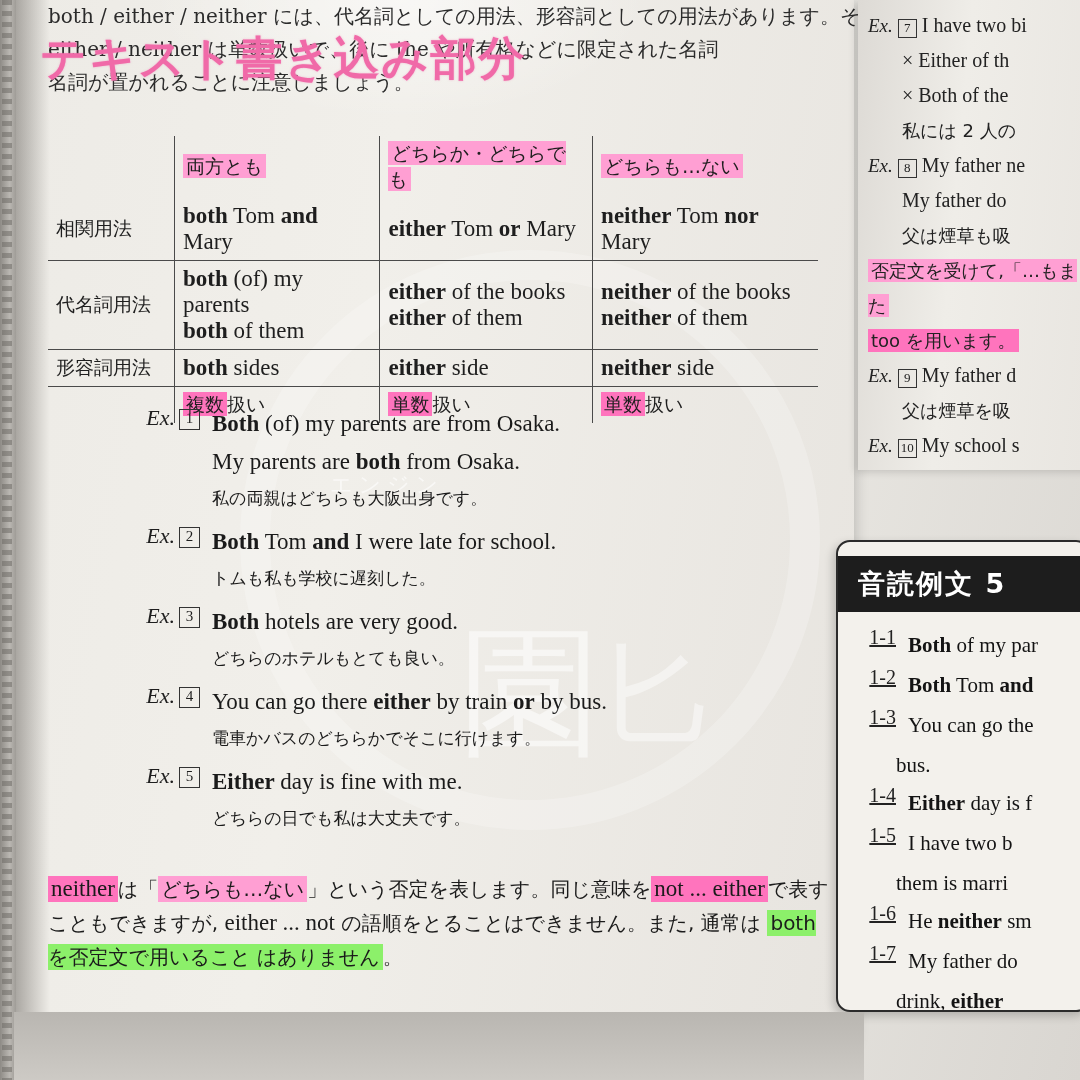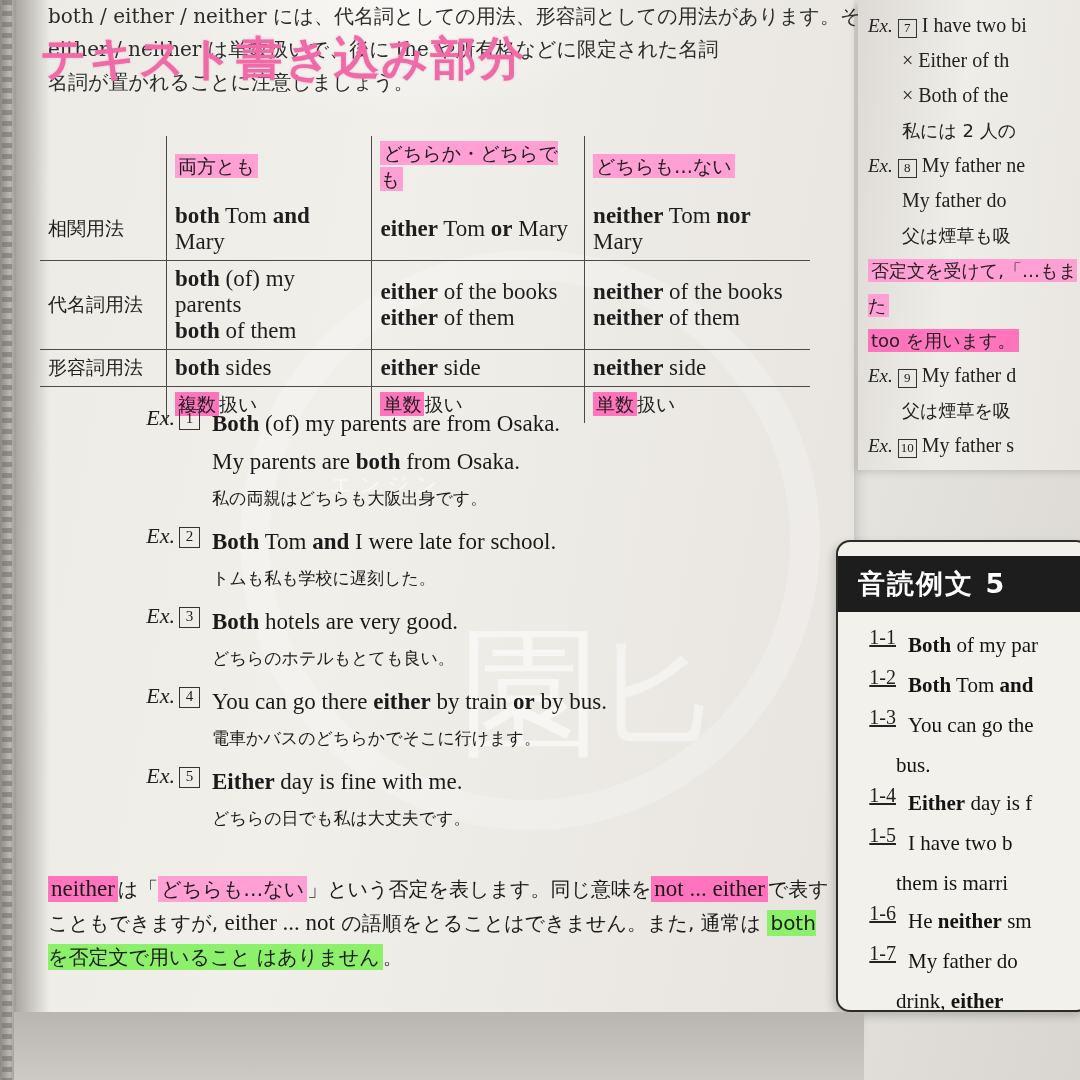--- a/index.html
+++ b/index.html
@@ -69,21 +69,21 @@
   
   .top-para{
     position:absolute;left:48px;top:0px;width:770px;
     font-size:20px;color:#2b2b2b;line-height:33px;
     font-family:"DejaVu Serif", serif;
   }
   .top-para .ln{display:block;white-space:nowrap;}
 
   
   #table{
-    position:absolute;left:40px;top:136px;width:770px;
+    position:absolute;left:48px;top:136px;width:770px;
   }
   table{border-collapse:collapse;width:770px;}
   td,th{
     border:0;
     padding:5px 8px;
     font-size:20px;
     color:#1e1e1e;
     vertical-align:middle;
     font-family:"DejaVu Serif", serif;
   }
@@ -297,21 +297,21 @@
         <div style="padding-left:34px;" class="">× Either of th</div>
         <div style="padding-left:34px;" class="">× Both of the</div>
         <div style="padding-left:34px;" class="rjp">私には 2 人の</div>
         <div style=""><span class="rtag">Ex.</span> <span class="rnum">8</span> <span class="">My father ne</span></div>
         <div style="padding-left:34px;" class="">My father do</div>
         <div style="padding-left:34px;" class="rjp">父は煙草も吸</div>
         <div style="" class="rjp"><span class="hl-pink-l">否定文を受けて,「…もまた</span></div>
         <div style="" class="rjp"><span class="hl-pink">too を用います。</span></div>
         <div style=""><span class="rtag">Ex.</span> <span class="rnum">9</span> <span class="">My father d</span></div>
         <div style="padding-left:34px;" class="rjp">父は煙草を吸</div>
-        <div style=""><span class="rtag">Ex.</span> <span class="rnum">10</span> <span class="">My father s</span></div>
+        <div style=""><span class="rtag">Ex.</span> <span class="rnum">10</span> <span class="">My school s</span></div>
         <div style="padding-left:34px;" class="rjp">父は煙草を</div>
       </div>
   </div>
 
   <div class="card">
     <div class="card-head">
       <span>音読例文 5</span>
     </div>
     <div class="card-body" id="card-body">
         <div class="card-row">

